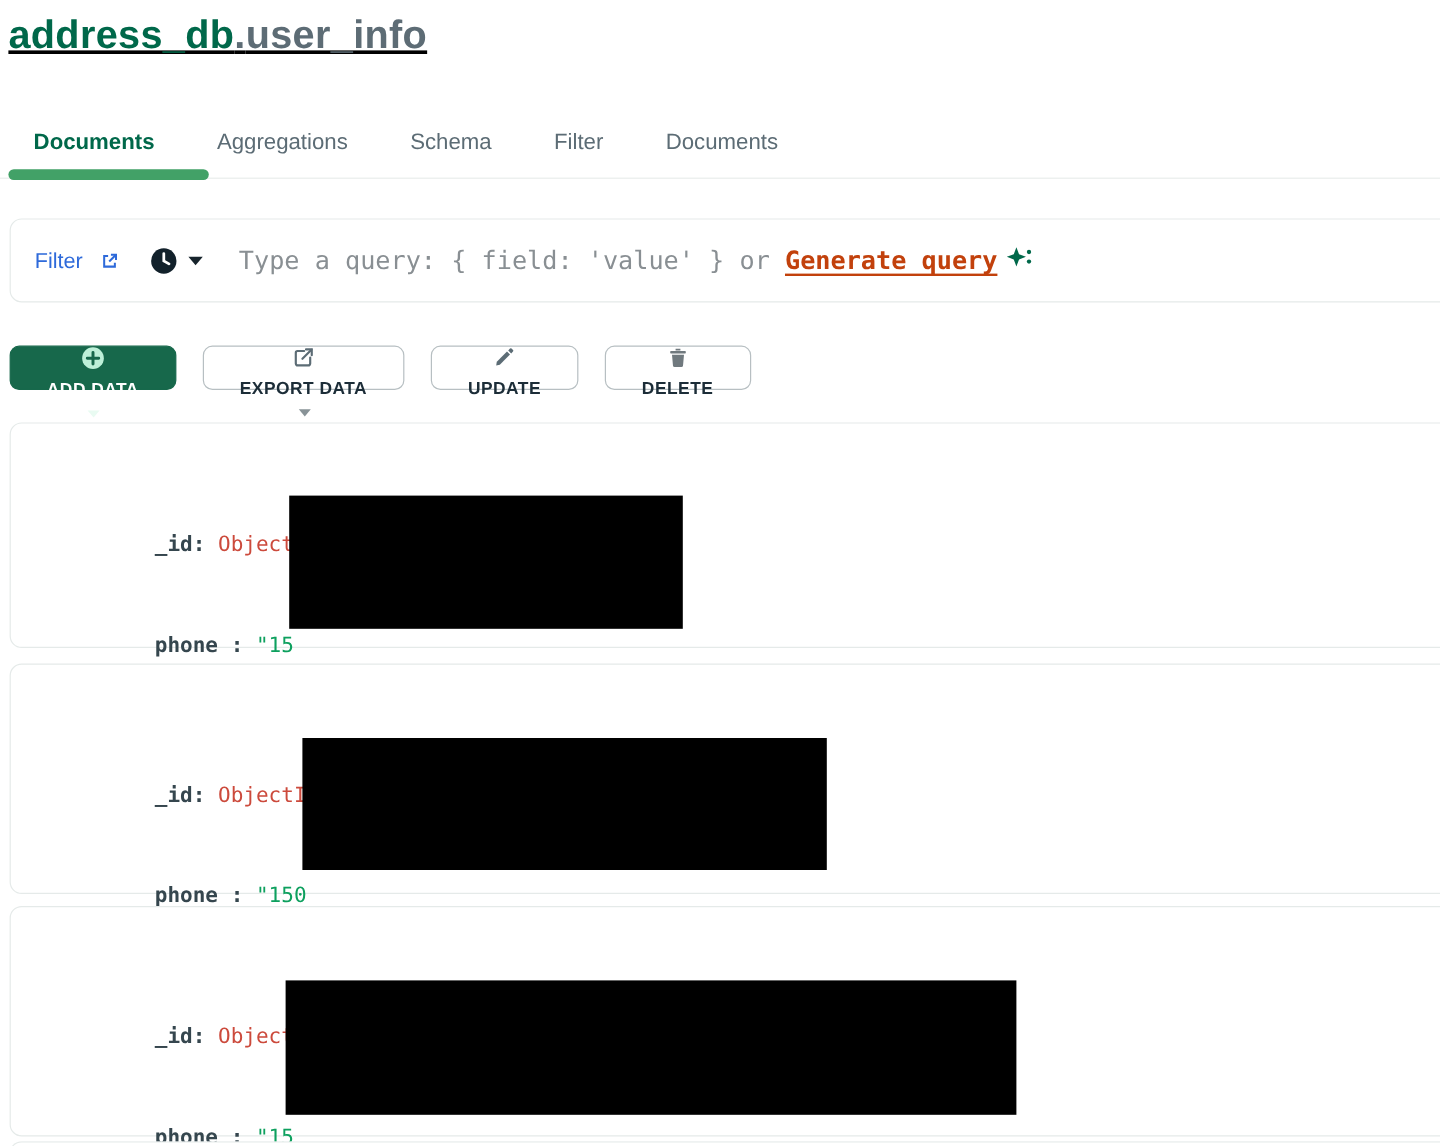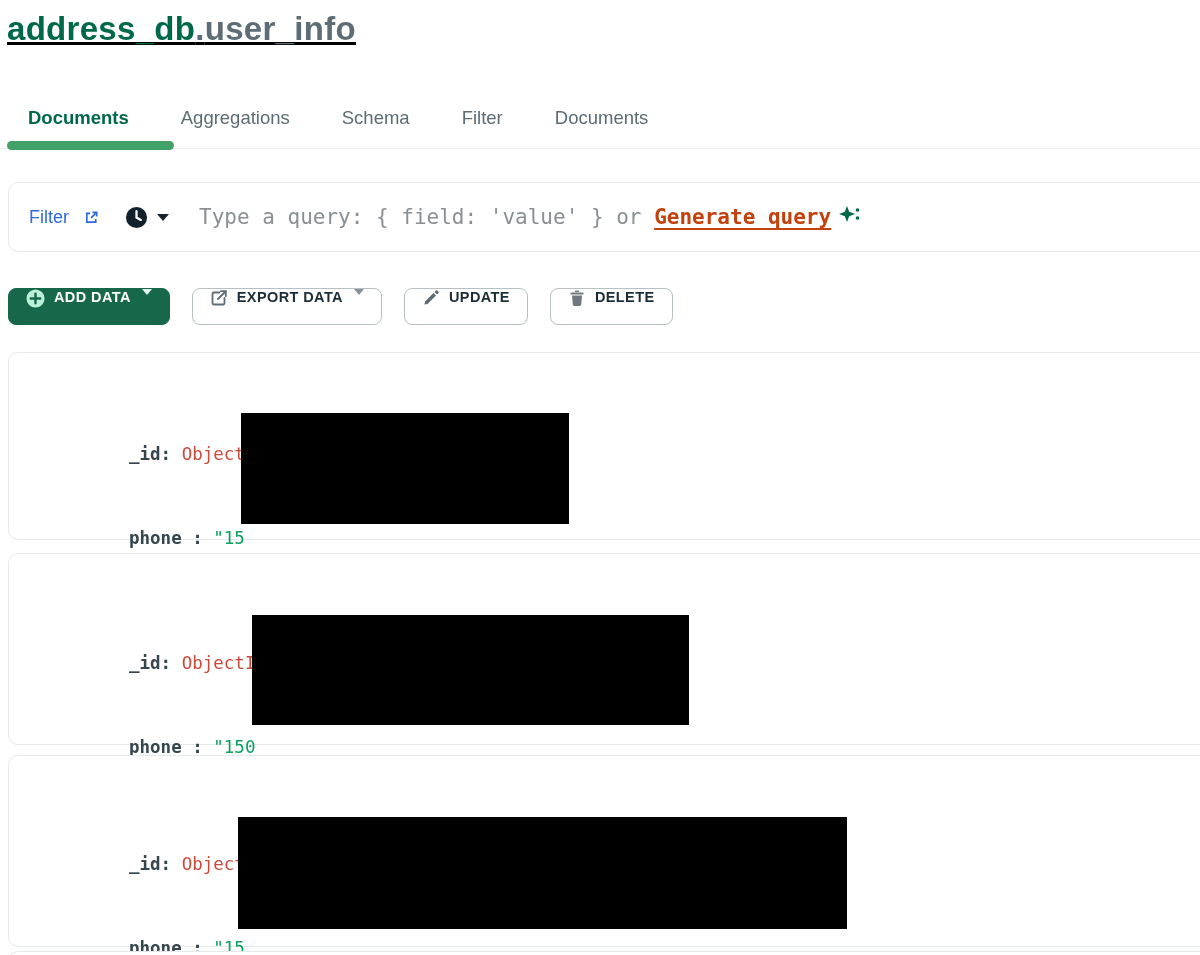--- a/index.html
+++ b/index.html
@@ -33,23 +33,23 @@
   .caret { width:0; height:0; border-left:6px solid transparent;
     border-right:6px solid transparent; border-top:7px solid #17242c; }
   .query-placeholder { margin-left:30px; font-family:"DejaVu Sans Mono", monospace;
     font-size:21px; color:#898f93; white-space:pre; display:flex; align-items:center; }
   .generate-query { color:#c2410c; font-weight:700; text-decoration:underline;
     text-underline-offset:4px; cursor:pointer; }
   .sparkle { margin-left:6px; display:inline-flex; }
 
   
   .toolbar { position:absolute; left:8px; top:288px; display:flex; gap:22px; }
-  .btn { height:37px; display:flex; gap:9px; border-radius:8px;
-    font-size:14.5px; font-weight:700; letter-spacing:0.4px; padding:0 17px;
-    cursor:pointer; color:#1c2d38; background:#fff; border:1px solid #b7bfc2; }
+  .btn { height:37px; display:flex; align-items:center; gap:9px; border-radius:8px;
+    font-size:14.5px; font-weight:700; letter-spacing:0.4px; padding:0 30px;
+    cursor:pointer; color:#1c2d38; background:#fff; border:1px solid #b7bfc2;flex-direction:column; }
   .btn-primary { background:#17684B; border:1px solid #17684B; color:#ffffff; }
   .btn .caret { border-top-color:#889397; border-left-width:5px; border-right-width:5px;
     border-top-width:6px; margin-left:2px; }
   .btn-primary .caret { border-top-color:#e9fbf2; }
   .icon { display:inline-flex; }
 
   
   .doc-card { position:absolute; left:8px; width:1244px; background:#fff;
     border:1px solid #e5eae9; border-radius:10px; }
   .card-1 { top:352px; height:188px; }

